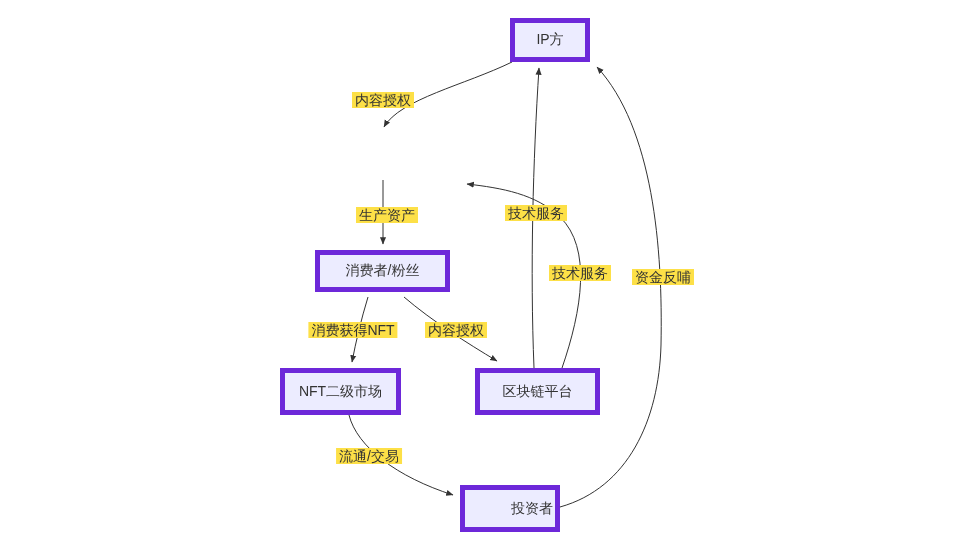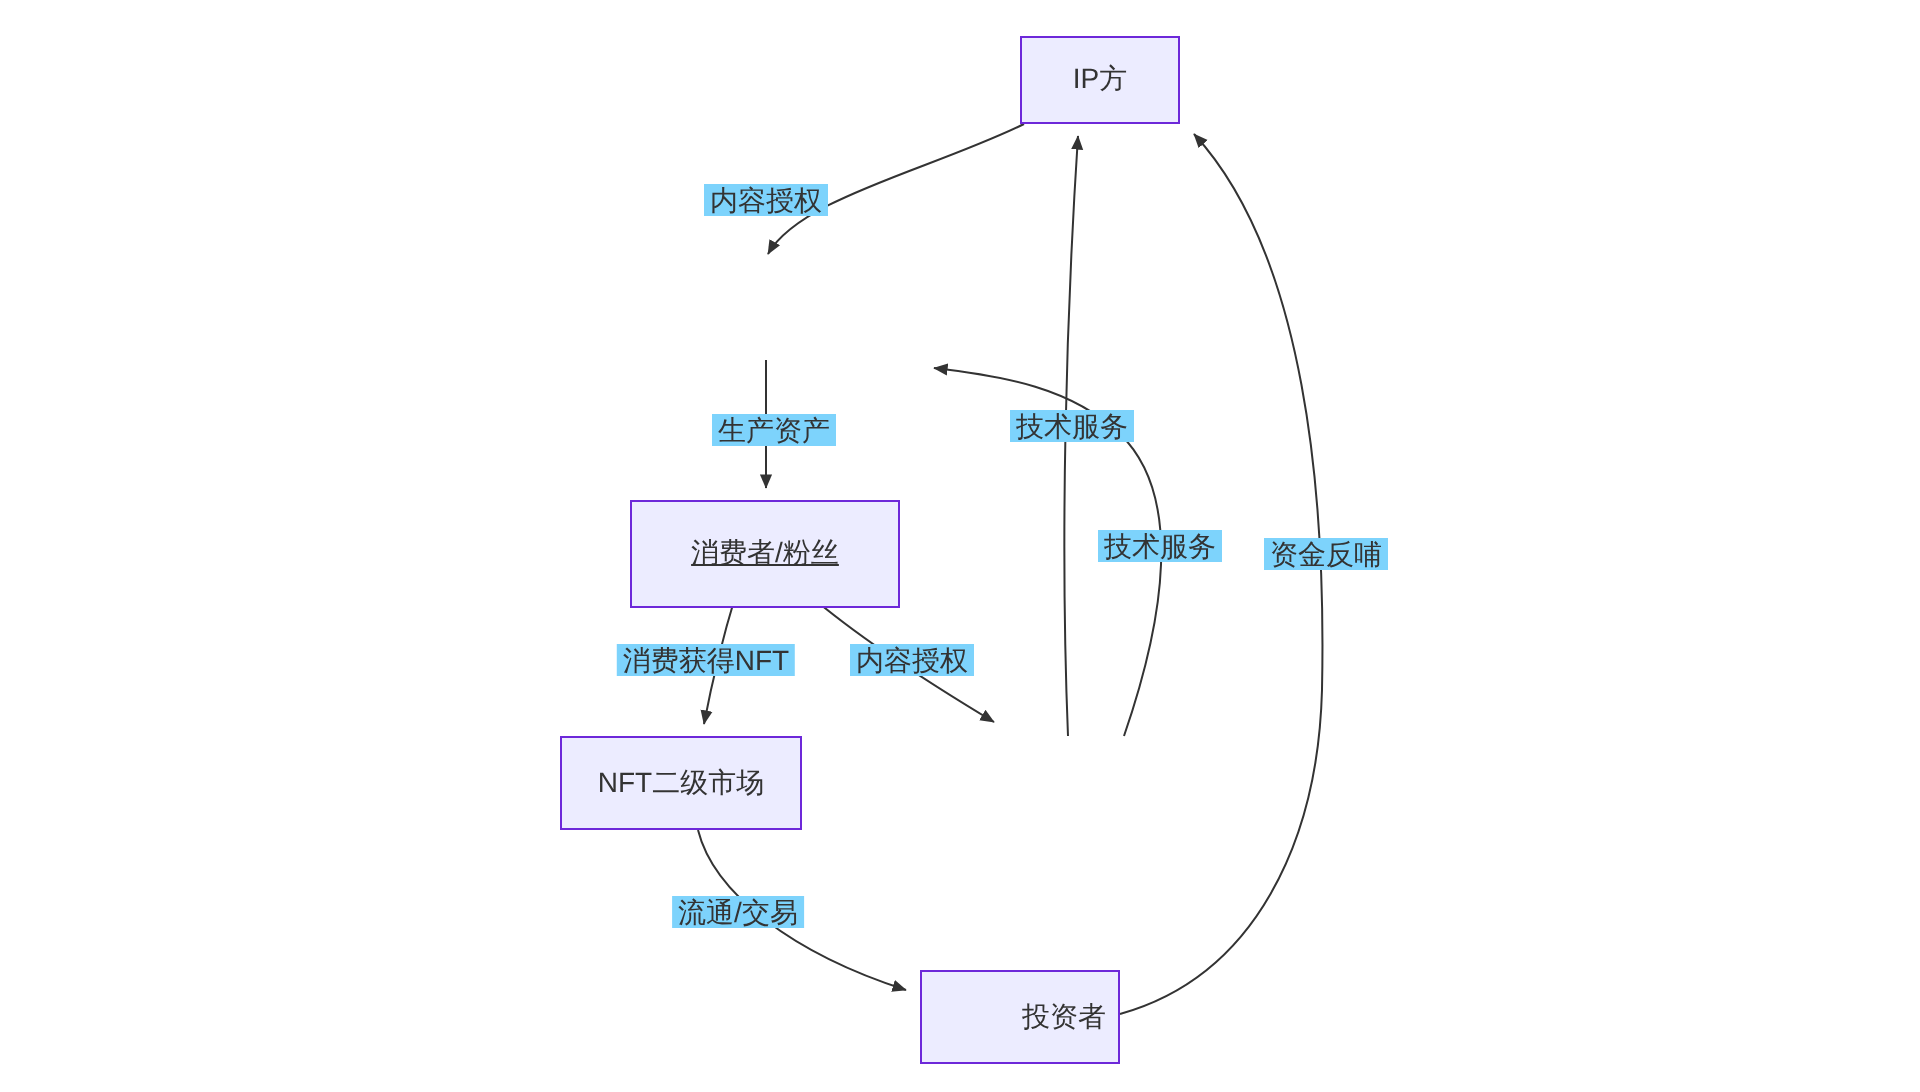--- a/index.html
+++ b/index.html
@@ -17,32 +17,32 @@
   }
   .edges-svg {
     position: absolute;
     left: 0;
     top: 0;
   }
   .node {
     position: absolute;
     box-sizing: border-box;
     background: #ECECFF;
-    border: 1px solid #6d28d9;
+    border: 5px solid #6d28d9;
     display: flex;
     align-items: center;
     justify-content: center;
     font-size: 14px;
     color: #333333;
     white-space: nowrap;
   }
   .edge-label {
     position: absolute;
     transform: translate(-50%, -50%);
-    background: #7dd3fc;
+    background: #fde047;
     color: #333333;
     font-size: 14px;
     line-height: 16px;
     padding: 0 3px;
     white-space: nowrap;
   }
 </style>
 </head>
 <body>
 
@@ -64,28 +64,31 @@
       <path d="M 349 415 C 357 447, 397 477, 453 495" marker-end="url(#arrow)"></path>
       <path d="M 560 507 C 628 488, 659 420, 661 345 C 663 248, 653 128, 597 67" marker-end="url(#arrow)"></path>
     </g>
   </svg>
 
   <div class="node" style="left:510px; top:18px; width:80px; height:44px;">
     <span>IP方</span>
   </div>
 
 
-  <div class="node" style="left:315px; top:250px; width:135px; height:54px;text-decoration:underline;">
+  <div class="node" style="left:315px; top:250px; width:135px; height:42px;">
     <span>消费者/粉丝</span>
   </div>
 
   <div class="node" style="left:280px; top:368px; width:121px; height:47px;">
     <span>NFT二级市场</span>
   </div>
 
+  <div class="node" style="left:475px; top:368px; width:125px; height:47px;">
+    <span>区块链平台</span>
+  </div>
 
   <div class="node" style="left:460px; top:485px; width:100px; height:47px;padding-left:44px;">
     <span>投资者</span>
   </div>
 
   <div class="edge-label" style="left:383px; top:100px;">内容授权</div>
 
   <div class="edge-label" style="left:387px; top:215px;">生产资产</div>
 
   <div class="edge-label" style="left:536px; top:213px;">技术服务</div>

